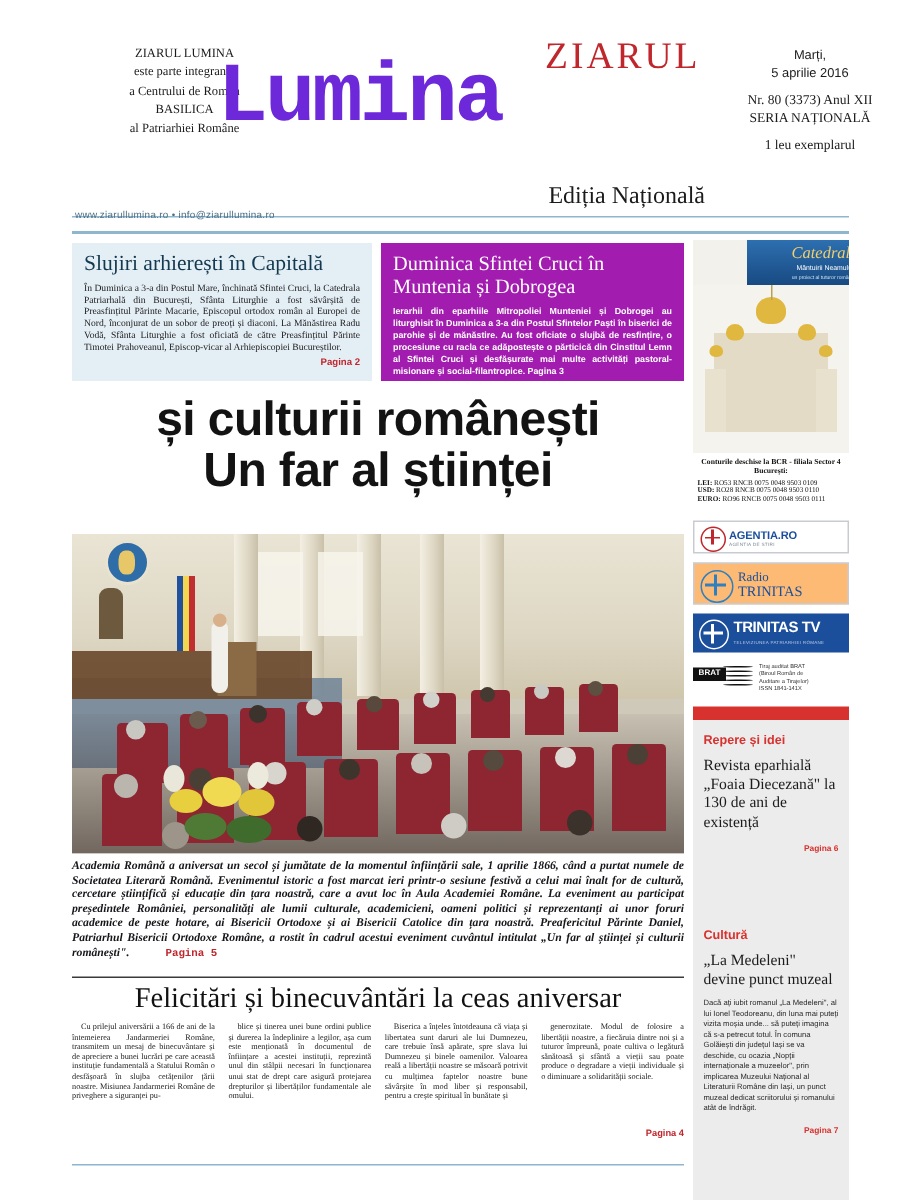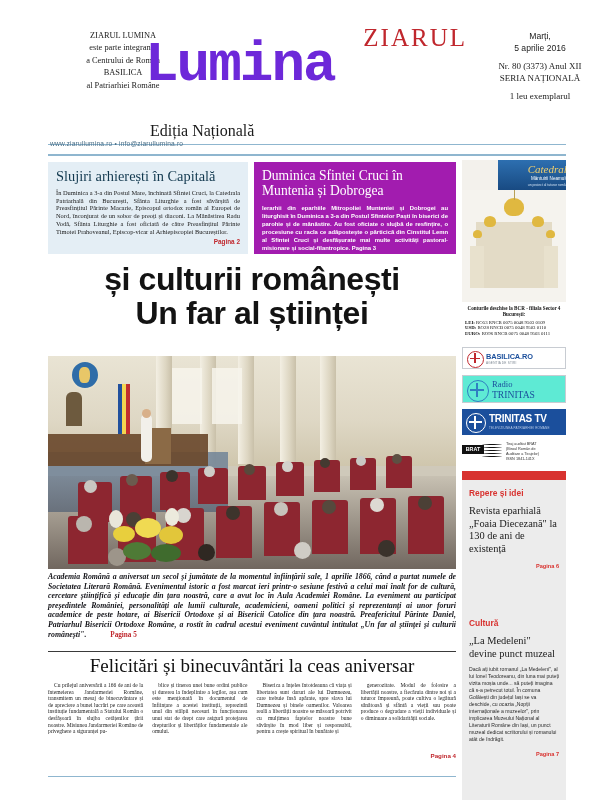--- a/index.html
+++ b/index.html
@@ -8,21 +8,21 @@
 
   
   .masthead{position:absolute;left:0;top:18px;width:518px;height:108px;}
   .mh-left{position:absolute;left:48px;top:12px;width:150px;text-align:center;
     font-family:"Liberation Serif",serif;font-size:8.4px;line-height:12.4px;color:#1b1b1b;}
   .mh-logo{position:absolute;left:145px;top:2px;width:330px;height:104px;}
   .mh-ziarul{position:absolute;right:8px;top:4px;font-family:"Liberation Serif",serif;
     font-size:25px;letter-spacing:2px;color:#c0272d;font-weight:400;}
   .mh-lumina{position:absolute;left:0;top:8px;font-family:Liberation Mono, monospace;
     font-size:56px;line-height:74px;font-weight:700;color:#6d28d9;letter-spacing:-2px;}
-  .mh-editia{position:absolute;left:150px;top:104px;width:320px;text-align:left;
+  .mh-editia{position:absolute;left:150px;top:104px;width:320px;text-align:right;
     font-family:"Liberation Serif",serif;font-size:16px;color:#1b1b1b;}
   .mh-right{position:absolute;left:470px;top:12px;width:140px;text-align:center;
     font-family:"Liberation Sans",sans-serif;font-size:8.6px;line-height:12px;color:#1b1b1b;}
   .mh-right .blk{margin-bottom:7px;}
   .mh-right .serif{font-family:"Liberation Serif",serif;font-size:9px;line-height:11.6px;}
 
   .url-rule{position:absolute;left:48px;top:144px;width:518px;height:1px;background:#8fb6cf;}
   .url-rule2{position:absolute;left:48px;top:154px;width:518px;height:1.5px;background:#8fb6cf;}
   .url-txt{position:absolute;left:50px;top:140px;font-family:"Liberation Sans",sans-serif;
     font-size:6.6px;color:#4a6e86;letter-spacing:.2px;}
@@ -74,21 +74,21 @@
   .head{position:absolute;border-radius:50%;}
   .ph-flowers{position:absolute;left:55px;top:148px;width:110px;height:60px;}
   .fl{position:absolute;border-radius:50%;}
   .ph-shadow{position:absolute;left:0;top:120px;width:408px;height:93px;
     background:linear-gradient(180deg,rgba(60,40,35,.05),rgba(35,22,20,.55));}
 
   
   .lead{position:absolute;left:48px;top:572px;width:408px;
     font-family:"Liberation Serif",serif;font-style:italic;font-weight:bold;font-size:7.8px;
     line-height:9.6px;text-align:justify;color:#15151a;}
-  .lead .pag{font-style:normal;color:#c0272d;font-family:Liberation Serif, serif;
+  .lead .pag{font-style:normal;color:#c0272d;font-family:Liberation Mono, monospace;
     font-weight:bold;font-size:7.2px;padding-left:22px;}
   .lead-rule{position:absolute;left:48px;top:651px;width:408px;height:1px;background:#3a3a3a;}
 
   
   .bot-head{position:absolute;left:48px;top:655px;width:408px;text-align:center;
     font-family:"Liberation Serif",serif;font-size:19px;line-height:22px;color:#111;}
   .cols{position:absolute;left:48px;top:682px;width:408px;display:flex;gap:9px;}
   .cols .col{width:97.5px;font-family:"Liberation Serif",serif;font-size:5.5px;line-height:6.6px;
     text-align:justify;color:#1b1b1b;}
   .cols .col p{margin:0 0 3px 0;text-indent:6px;}
@@ -124,21 +124,21 @@
   .lg-cross{position:absolute;left:4px;top:3px;width:15px;height:15px;border-radius:50%;
     border:1.4px solid #c0272d;}
   .lg-cross:before{content:"";position:absolute;left:6px;top:1.5px;width:1.6px;height:10px;background:#c0272d;}
   .lg-cross:after{content:"";position:absolute;left:1.5px;top:6px;width:10px;height:1.6px;background:#c0272d;}
   .lg-b1{position:absolute;left:23px;top:4px;font-family:"Liberation Sans",sans-serif;
     font-weight:bold;font-size:7.4px;color:#1b4f9c;letter-spacing:-.1px;}
   .lg-b2{position:absolute;left:23px;top:13px;font-family:"Liberation Sans",sans-serif;
     font-size:3.1px;color:#7d8893;letter-spacing:.2px;}
 
   .logo-box2{width:104px;height:28px;border:1px solid #c8ccd2;box-sizing:border-box;
-    margin-top:6px;background:#5eead4;position:relative;}
+    margin-top:6px;background:#fdba74;position:relative;}
   .lg-cross2{position:absolute;left:4px;top:4px;width:20px;height:20px;border-radius:50%;
     border:1.5px solid #2f7fc1;}
   .lg-cross2:before{content:"";position:absolute;left:8.2px;top:2px;width:2px;height:14px;background:#2f7fc1;}
   .lg-cross2:after{content:"";position:absolute;left:2px;top:8.2px;width:14px;height:2px;background:#2f7fc1;}
   .lg-r1{position:absolute;left:29px;top:3px;font-family:"Liberation Serif",serif;font-size:8.6px;color:#1b4f9c;}
   .lg-r2{position:absolute;left:29px;top:13px;font-family:"Liberation Serif",serif;font-size:9.6px;color:#1b4f9c;}
 
   .logo-box3{width:104px;height:26px;margin-top:6px;background:#1b4f9c;position:relative;}
   .lg-cross3{position:absolute;left:4px;top:4px;width:18px;height:18px;border-radius:50%;border:1.5px solid #fff;}
   .lg-cross3:before{content:"";position:absolute;left:7.2px;top:2px;width:2px;height:13px;background:#fff;}
@@ -356,21 +356,21 @@
         <span>RO28 RNCB 0075 0048 9503 0110</span>
       </div>
       <div class="ln">
         <b>EURO:</b>
         <span>RO96 RNCB 0075 0048 9503 0111</span>
       </div>
     </div>
 
     <div class="logo-box">
       <span class="lg-cross"></span>
-      <span class="lg-b1">BASILICA.RO</span>
+      <span class="lg-b1">AGENTIA.RO</span>
       <span class="lg-b2">AGENTIA DE STIRI</span>
     </div>
 
     <div class="logo-box2">
       <span class="lg-cross2"></span>
       <span class="lg-r1">Radio</span>
       <span class="lg-r2">TRINITAS</span>
     </div>
 
     <div class="logo-box3">

